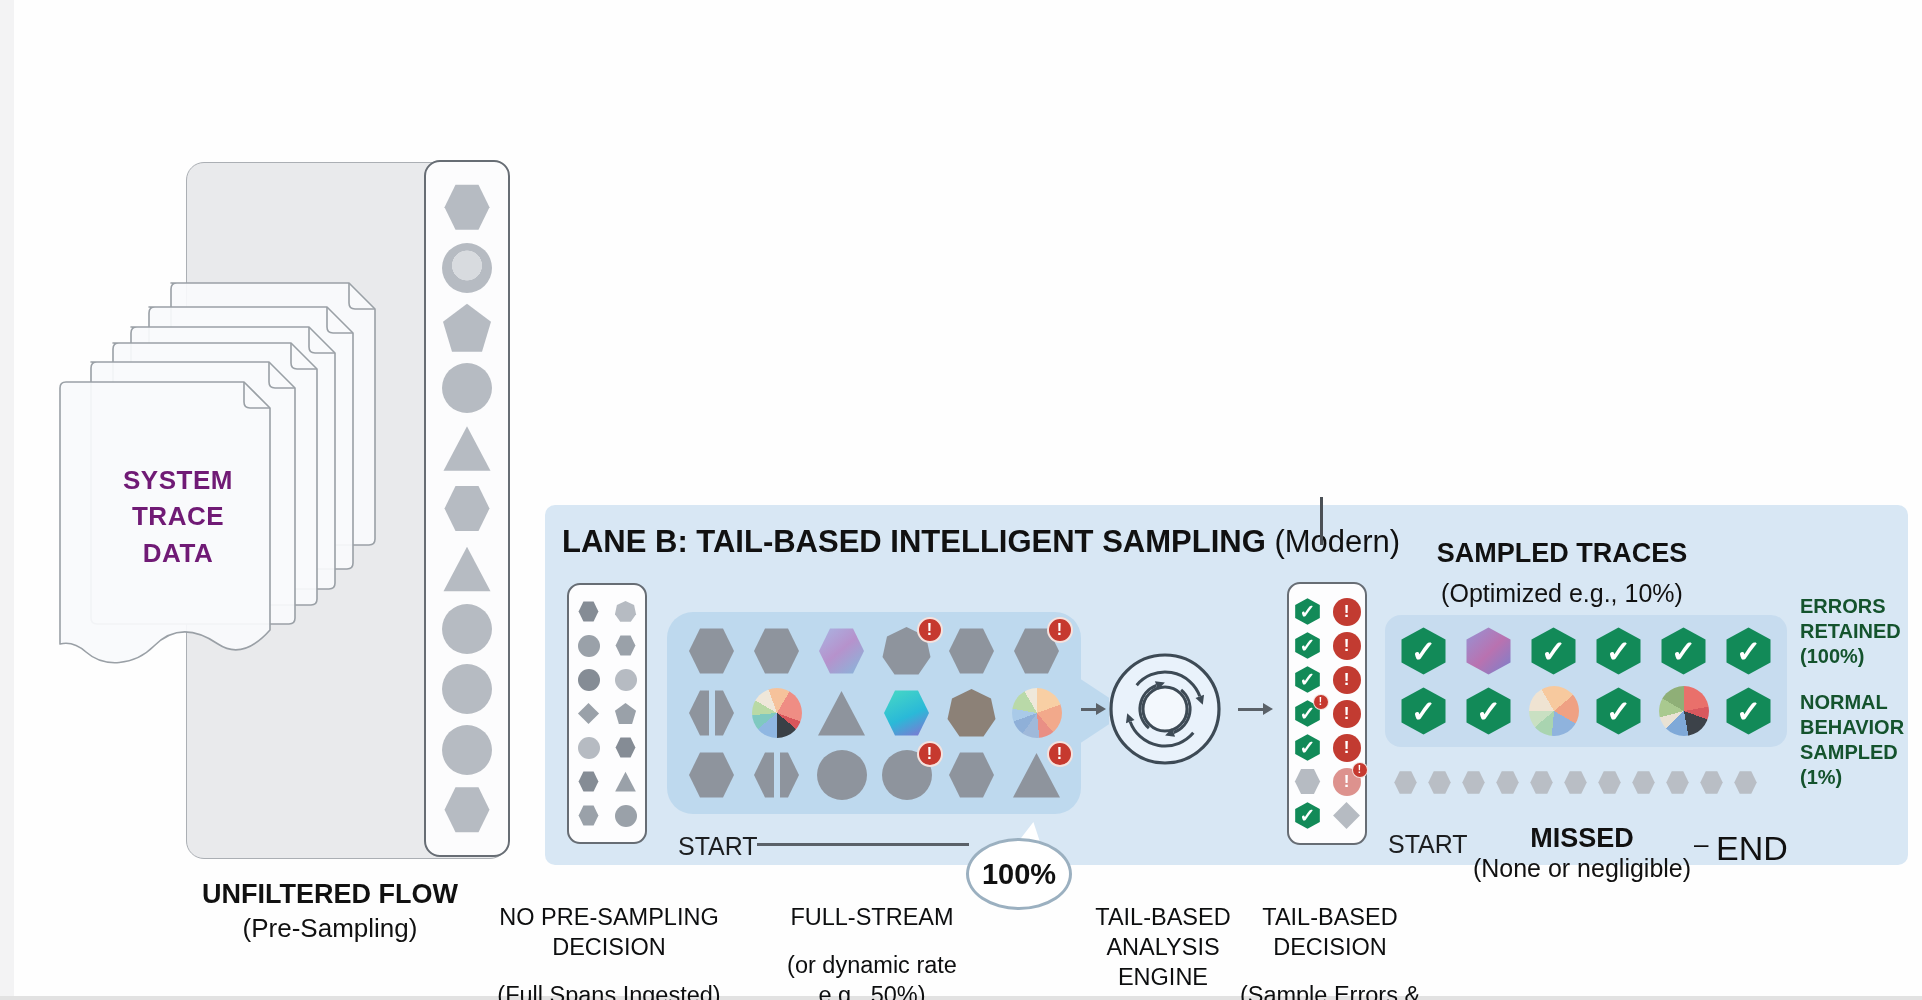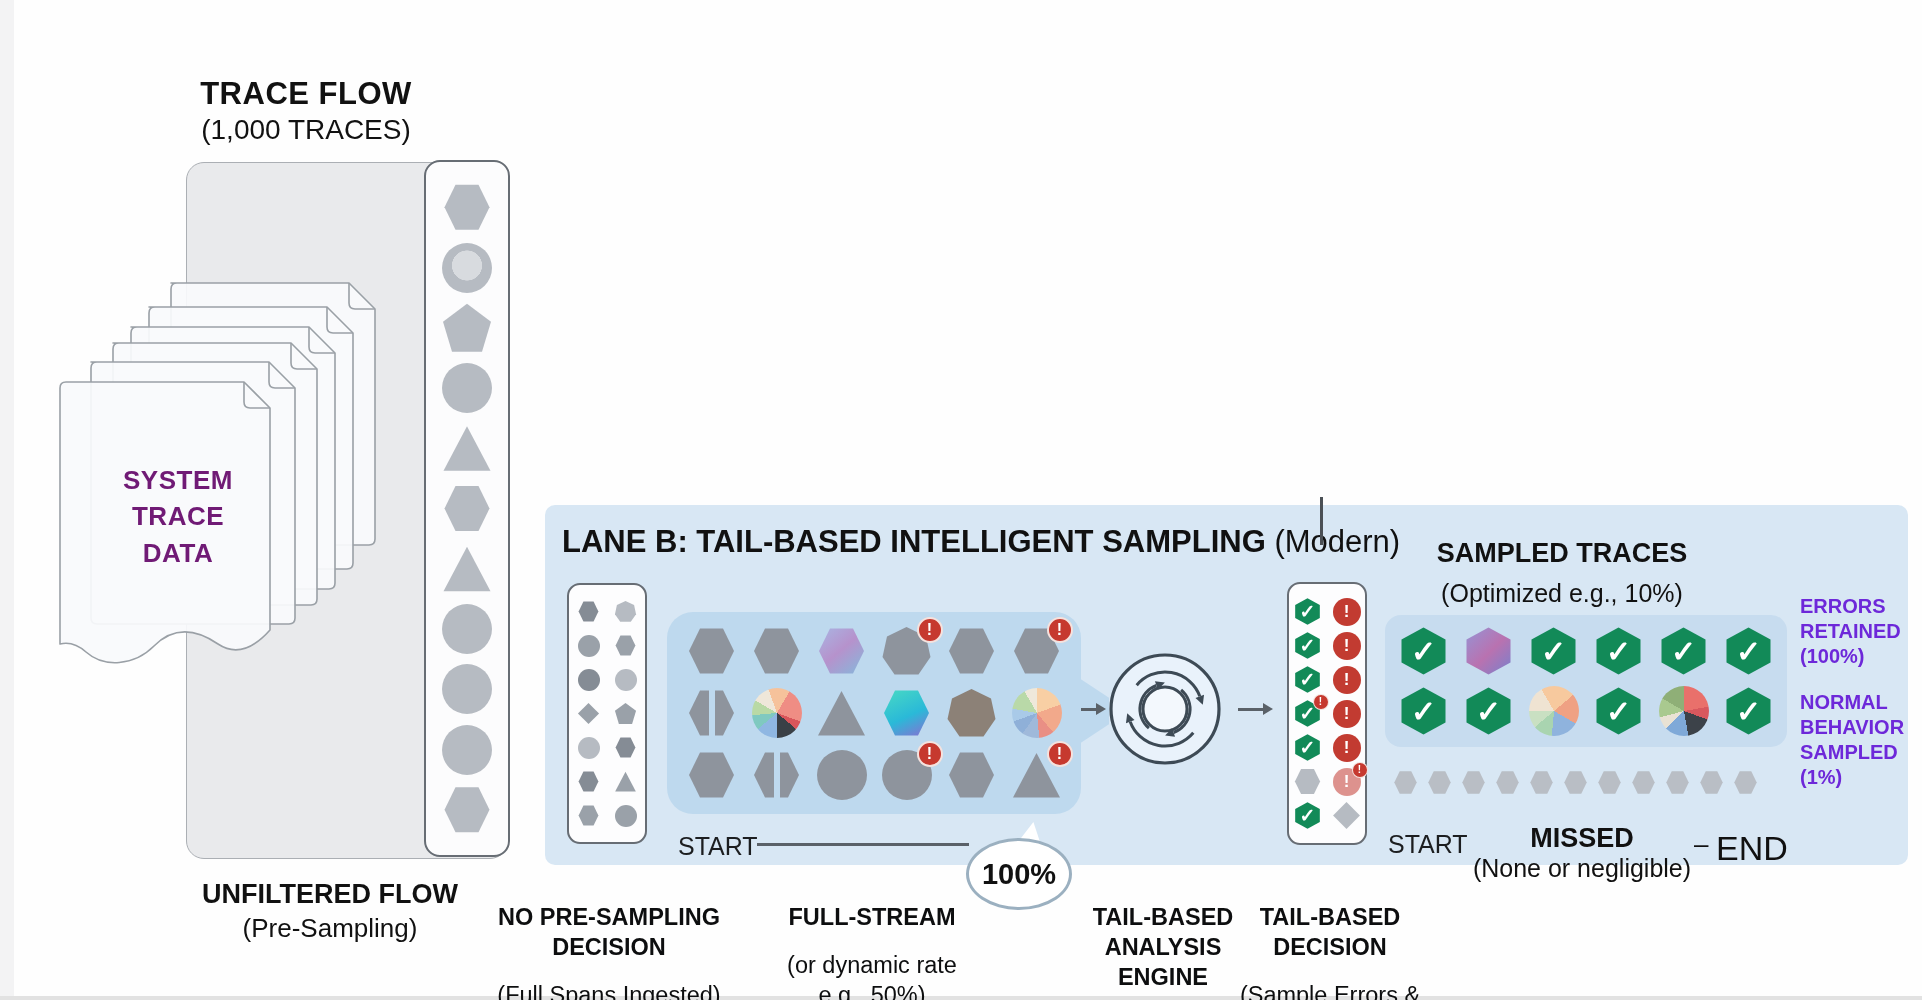--- a/index.html
+++ b/index.html
@@ -62,33 +62,33 @@
            column-gap:9px;row-gap:3px;justify-content:center;align-content:center;place-items:center;}
   .dec-box .sh{width:28px;height:28px;}
 
   .sampled-title{position:absolute;left:1562px;top:538px;transform:translateX(-50%);text-align:center;white-space:nowrap;}
   .sampled-title .t{font-size:27px;font-weight:bold;}
   .sampled-title .s{font-size:25px;margin-top:10px;}
   .sampled{position:absolute;left:1385px;top:615px;width:402px;height:132px;background:#c7dcef;border-radius:16px;
            display:grid;grid-template-columns:repeat(6,56px);grid-template-rows:repeat(2,56px);
            column-gap:9px;row-gap:4px;justify-content:center;align-content:center;place-items:center;box-sizing:border-box;}
   .sampled .sh{width:50px;height:50px;}
-  .side-label{position:absolute;left:1800px;white-space:pre-line;font-weight:bold;font-size:20px;line-height:1.25;color:#6d28d9;}
+  .side-label{position:absolute;left:1800px;white-space:pre-line;font-weight:bold;font-size:20px;line-height:1.25;color:#14532d;}
   .missed-row{position:absolute;left:1393px;top:770px;display:flex;gap:9px;}
   .missed-row .sh{width:25px;height:25px;}
   .start-b{position:absolute;left:1388px;top:830px;font-size:25px;color:#1c1e20;}
   .missed-block{position:absolute;left:1582px;top:823px;transform:translateX(-50%);text-align:center;white-space:nowrap;}
   .missed-block .t{font-size:27px;font-weight:bold;}
   .missed-block .s{font-size:25px;}
   .dash-b{position:absolute;left:1694px;top:829px;font-size:26px;}
   .end-b{position:absolute;left:1716px;top:829px;font-size:34px;}
 
   
   .cap{position:absolute;transform:translateX(-50%);text-align:center;white-space:pre-line;color:#0d0e0f;}
-  .cap .t{font-size:23.5px;font-weight:bold;line-height:1.28;}
+  .cap .t{font-size:23.5px;font-weight:normal;line-height:1.28;}
   .cap .s{font-size:23.5px;line-height:1.28;}
 
   
   .sh{position:relative;flex:none;}
   .sh .body{position:absolute;inset:0;}
   .sh .glyph{position:absolute;inset:0;display:flex;align-items:center;justify-content:center;
              color:#fff;font-weight:bold;}
   .check-glyph{font-size:19px;}
   .stream .check-glyph,.sampled .check-glyph{font-size:30px;}
   .err-glyph{font-size:17px;}
@@ -120,24 +120,20 @@
   .body.p3{background:conic-gradient(from -30deg,#f7c99e 0 80deg,#efa183 80deg 150deg,#8fb3dd 150deg 215deg,#a9d4b0 215deg 260deg,#c9e0c2 260deg 300deg,#efe3d2 300deg 360deg);}
   .body.p4{background:conic-gradient(from 0deg,#e9706b 0 80deg,#d8585e 80deg 110deg,#3c4249 110deg 170deg,#7fa9d8 170deg 225deg,#e9e2d4 225deg 255deg,#a9c98f 255deg 300deg,#8faf77 300deg 360deg);}
 </style>
 </head>
 <body>
 
 <div class="canvas">
   <div class="edge-strip"></div>
   <div class="bottom-line"></div>
 
-  <div class="flow-title">
-    <div class="t">TRACE FLOW</div>
-    <div class="s">(1,000 TRACES)</div>
-  </div>
 
   <div class="gray-panel"></div>
 
   <svg class="doc-svg" width="340" height="430" viewBox="0 0 340 430">
     <g fill="rgba(249,250,252,0.93)" stroke="#9aa0a6" stroke-width="1.6" stroke-linejoin="round">
       <path d="M131,8 h178 l26,26 v230 q0,6 -6,6 h-192 q-6,0 -6,-6 v-250 q0,-6 6,-6 z"></path>
       <path d="M309,8 v20 q0,6 6,6 h20" fill="none"></path>
       <path d="M109,32 h178 l26,26 v230 q0,6 -6,6 h-192 q-6,0 -6,-6 v-250 q0,-6 6,-6 z"></path>
       <path d="M287,32 v20 q0,6 6,6 h20" fill="none"></path>
       <path d="M91,52 h178 l26,26 v230 q0,6 -6,6 h-192 q-6,0 -6,-6 v-250 q0,-6 6,-6 z"></path>

